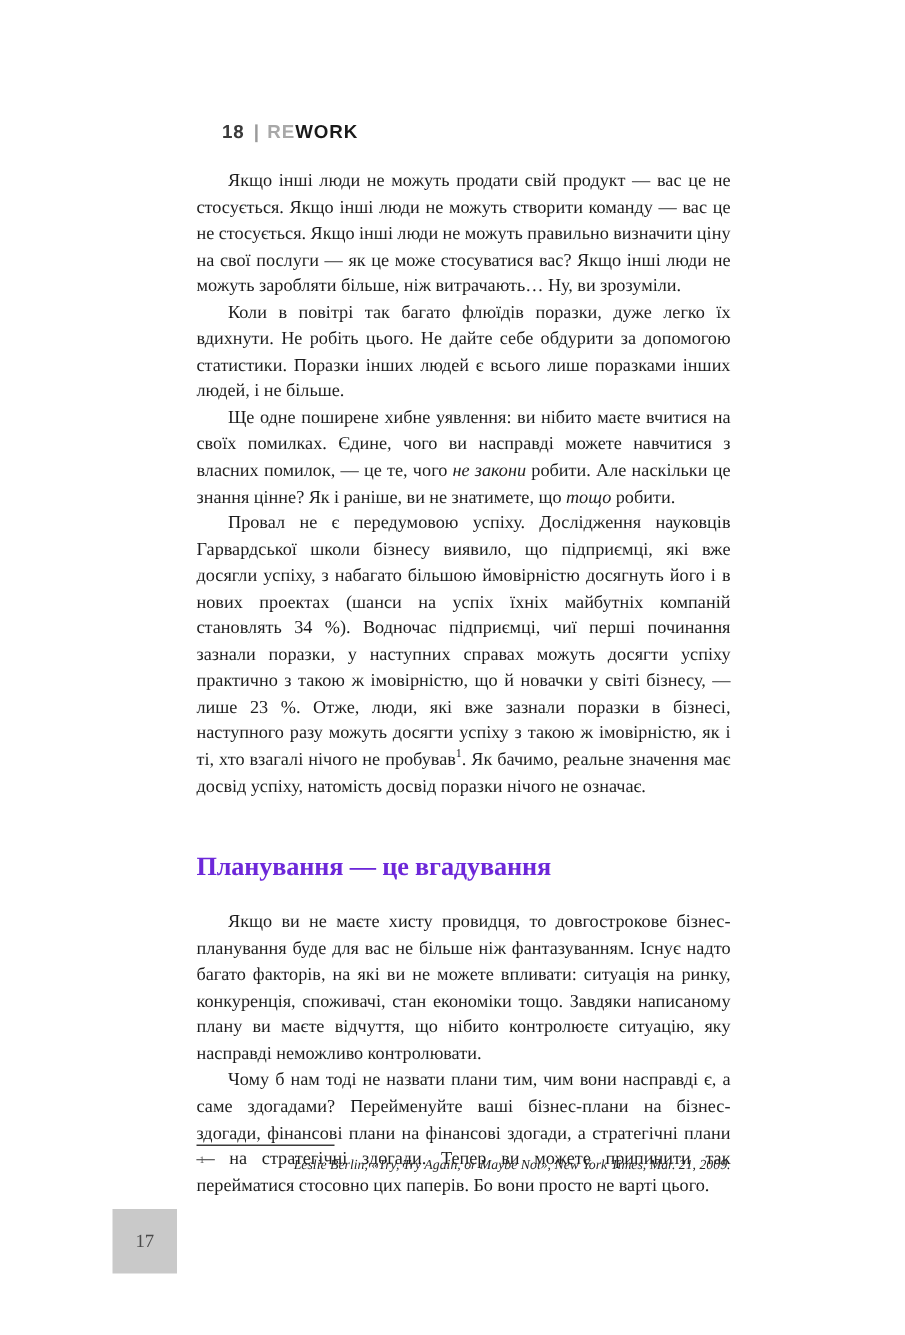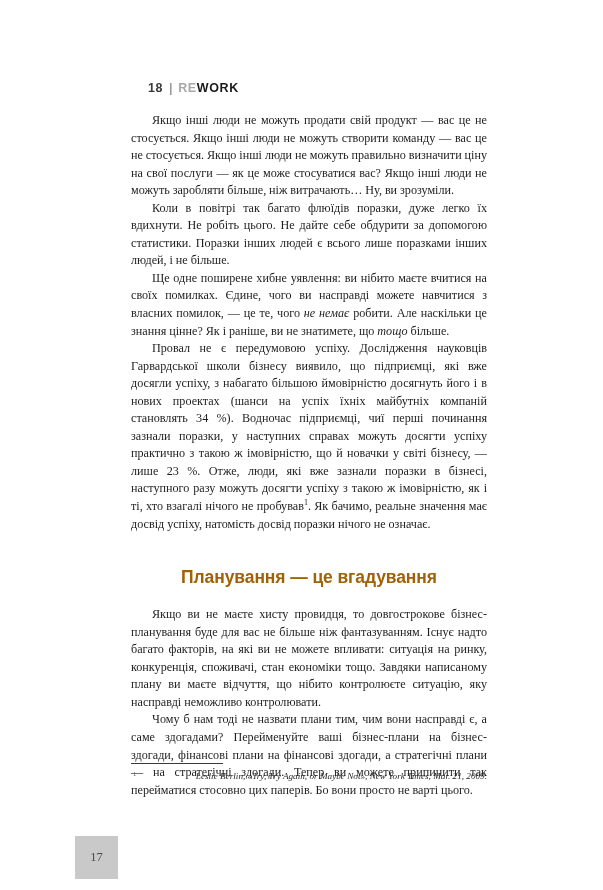--- a/index.html
+++ b/index.html
@@ -77,26 +77,26 @@
   sup.fnref {
     font-size: 8px;
     vertical-align: super;
     line-height: 0;
   }
 
   
   h2.section-heading {
     margin: 0;
     padding: 0;
-    font-family: Liberation Sans, sans-serif;
+    font-family: Liberation Serif, serif;
     font-weight: bold;
     font-size: 17.5px;
     line-height: 22px;
-    text-align: center;
-    color: #a16207;
+    text-align: left;
+    color: #6d28d9;
     letter-spacing: -0.1px;
   }
   .heading-gap-top { height: 33px; }
   .heading-gap-bottom { height: 18px; }
 
   
   .footnote-zone {
     position: absolute;
     left: 131px;
     top: 763px;
@@ -133,39 +133,38 @@
     top: 806px;
     width: 43px;
     height: 43px;
     background: #c9c9c9;
     display: flex;
     align-items: center;
     justify-content: center;
     font-family: "Liberation Serif", "DejaVu Serif", serif;
     font-size: 12.5px;
     color: #4a4a4a;
-    margin-top: 30px;
   }
 </style>
 </head>
 <body>
 
 <div class="page">
 
   <div class="runhead">
     <span class="folio">18</span><span class="sep">|</span><span class="re">RE</span><span class="work">WORK</span>
   </div>
 
   <div class="column">
 
     <p class="body"><span>Якщо інші люди не можуть продати свій продукт — вас це не стосується. Якщо інші люди не можуть створити команду — вас це не стосується. Якщо інші люди не можуть правильно визначити ціну на свої послуги — як це може стосуватися вас? Якщо інші люди не можуть заробляти більше, ніж витрачають… Ну, ви зрозуміли.</span></p>
 
     <p class="body">Коли в повітрі так багато флюїдів поразки, дуже легко їх вдихнути. Не робіть цього. Не дайте себе обдурити за допомогою статистики. Поразки інших людей є всього лише поразками інших людей, і не більше.</p>
 
-    <p class="body"><span>Ще одне поширене хибне уявлення: ви нібито маєте вчитися на своїх помилках. Єдине, чого ви насправді можете навчитися з власних помилок, — це те, чого </span><em>не немає</em><span> робити. Але наскільки це знання цінне? Як і раніше, ви не знатимете, що </span><em>тощо</em><span> більше.</span></p>
+    <p class="body"><span>Ще одне поширене хибне уявлення: ви нібито маєте вчитися на своїх помилках. Єдине, чого ви насправді можете навчитися з власних помилок, — це те, чого </span><em>не закони</em><span> робити. Але наскільки це знання цінне? Як і раніше, ви не знатимете, що </span><em>тощо</em><span> робити.</span></p>
 
 
     <p class="body"><span>Провал не є передумовою успіху. Дослідження науковців Гарвардської школи бізнесу виявило, що підприємці, які вже досягли успіху, з набагато більшою ймовірністю досягнуть його і в нових проектах (шанси на успіх їхніх майбутніх компаній становлять 34 %). Водночас підприємці, чиї перші починання зазнали поразки, у наступних справах можуть досягти успіху практично з такою ж імовірністю, що й новачки у світі бізнесу, — лише 23 %. Отже, люди, які вже зазнали поразки в бізнесі, наступного разу можуть досягти успіху з такою ж імовірністю, як і ті, хто взагалі нічого не пробував</span><sup class="fnref">1</sup><span>. Як бачимо, реальне значення має досвід успіху, натомість досвід поразки нічого не означає.</span></p>
 
 
     <div class="heading-gap-top"></div>
     <h2 class="section-heading">Планування — це вгадування</h2>
     <div class="heading-gap-bottom"></div>
 
     <p class="body">Якщо ви не маєте хисту провидця, то довгострокове бізнес-планування буде для вас не більше ніж фантазуванням. Існує надто багато факторів, на які ви не можете впливати: ситуація на ринку, конкуренція, споживачі, стан економіки тощо. Завдяки написаному плану ви маєте відчуття, що нібито контролюєте ситуацію, яку насправді неможливо контролювати.</p>

